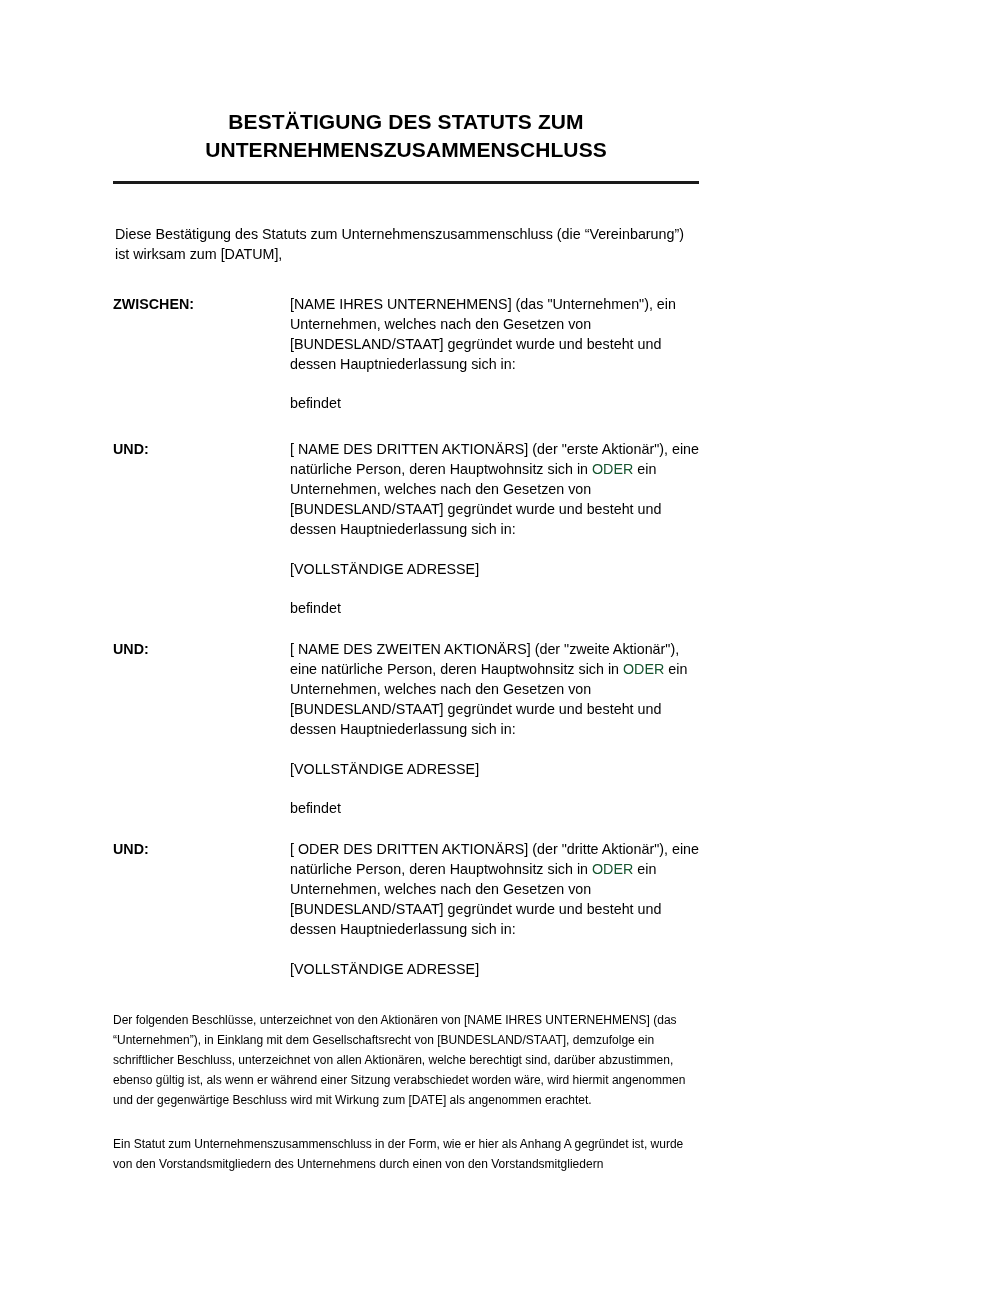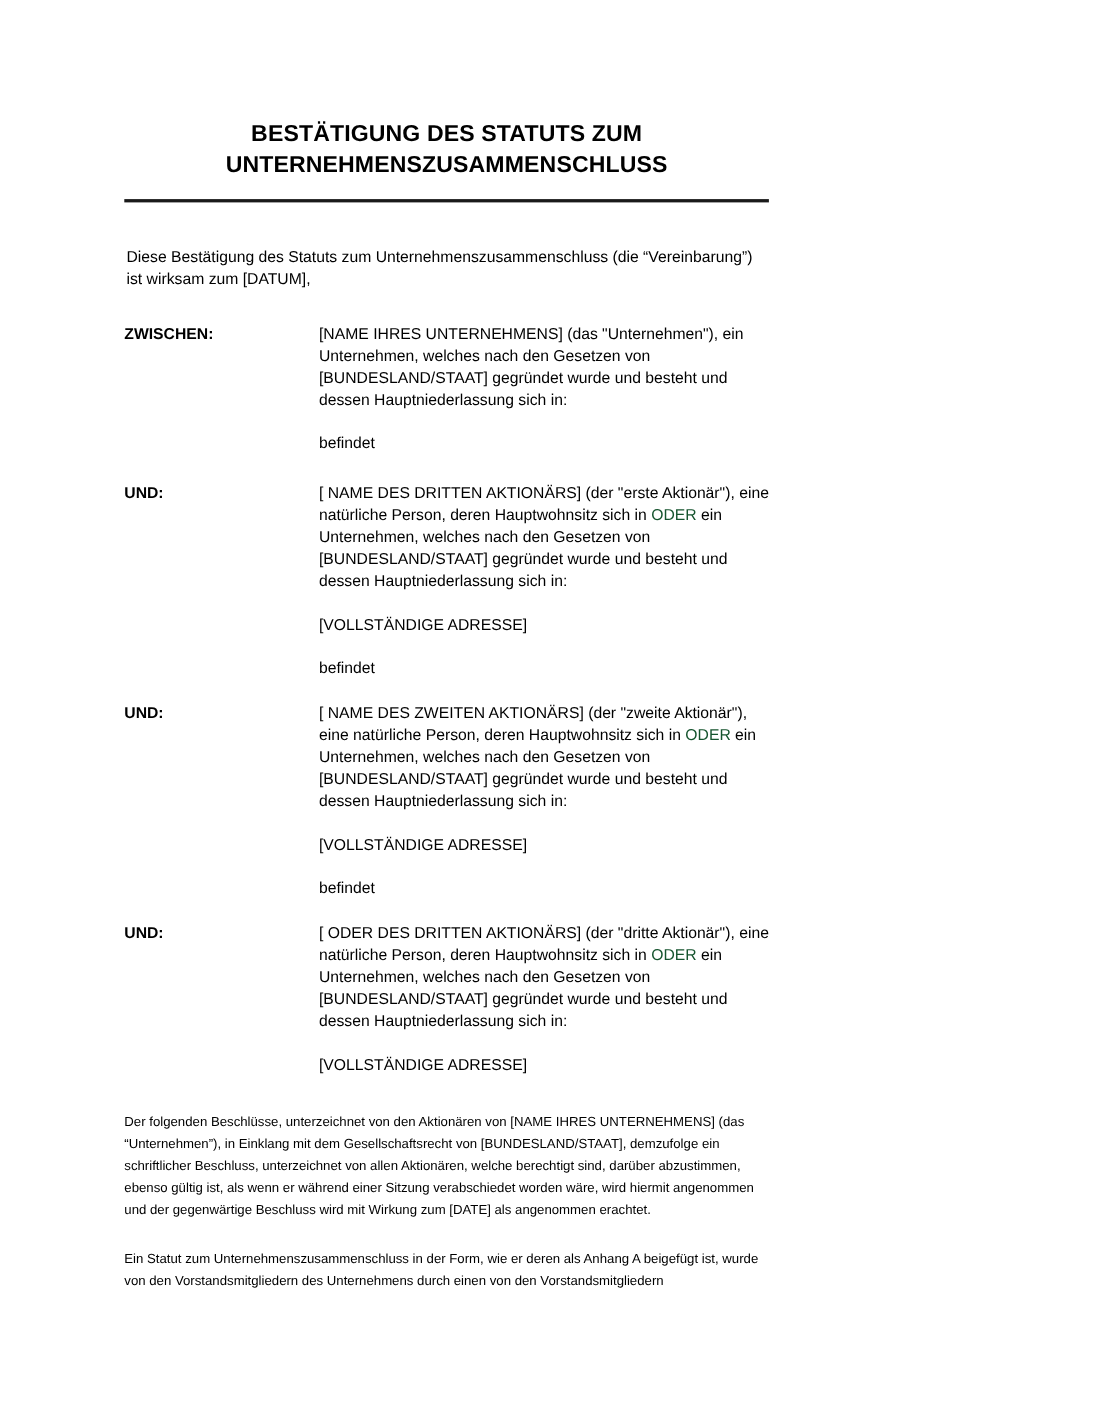--- a/index.html
+++ b/index.html
@@ -162,16 +162,16 @@
       <div class="party-label">UND:</div>
       <div class="party-body">
         <p><span class="strong">[ ODER DES DRITTEN AKTIONÄRS]</span><span> (der "dritte Aktionär"), eine natürliche Person, deren Hauptwohnsitz sich in </span><span class="oder">ODER</span><span> ein Unternehmen, welches nach den Gesetzen von [BUNDESLAND/STAAT] gegründet wurde und besteht und dessen Hauptniederlassung sich in:</span></p>
         <p class="gap-addr">[VOLLSTÄNDIGE ADRESSE]</p>
       </div>
     </div>
 
   </div>
 
   <p class="closing first">Der folgenden Beschlüsse, unterzeichnet von den Aktionären von [NAME IHRES UNTERNEHMENS] (das “Unternehmen”), in Einklang mit dem Gesellschaftsrecht von [BUNDESLAND/STAAT], demzufolge ein schriftlicher Beschluss, unterzeichnet von allen Aktionären, welche berechtigt sind, darüber abzustimmen, ebenso gültig ist, als wenn er während einer Sitzung verabschiedet worden wäre, wird hiermit angenommen und der gegenwärtige Beschluss wird mit Wirkung zum [DATE] als angenommen erachtet.</p>
-  <p class="closing second">Ein Statut zum Unternehmenszusammenschluss in der Form, wie er deren als Anhang A beigefügt ist, wurde von den Vorstandsmitgliedern des Unternehmens durch einen von den Vorstandsmitgliedern</p>
+  <p class="closing second">Ein Statut zum Unternehmenszusammenschluss in der Form, wie er hier als Anhang A gegründet ist, wurde von den Vorstandsmitgliedern des Unternehmens durch einen von den Vorstandsmitgliedern</p>
 
 
 </div>
 
 </body></html>

